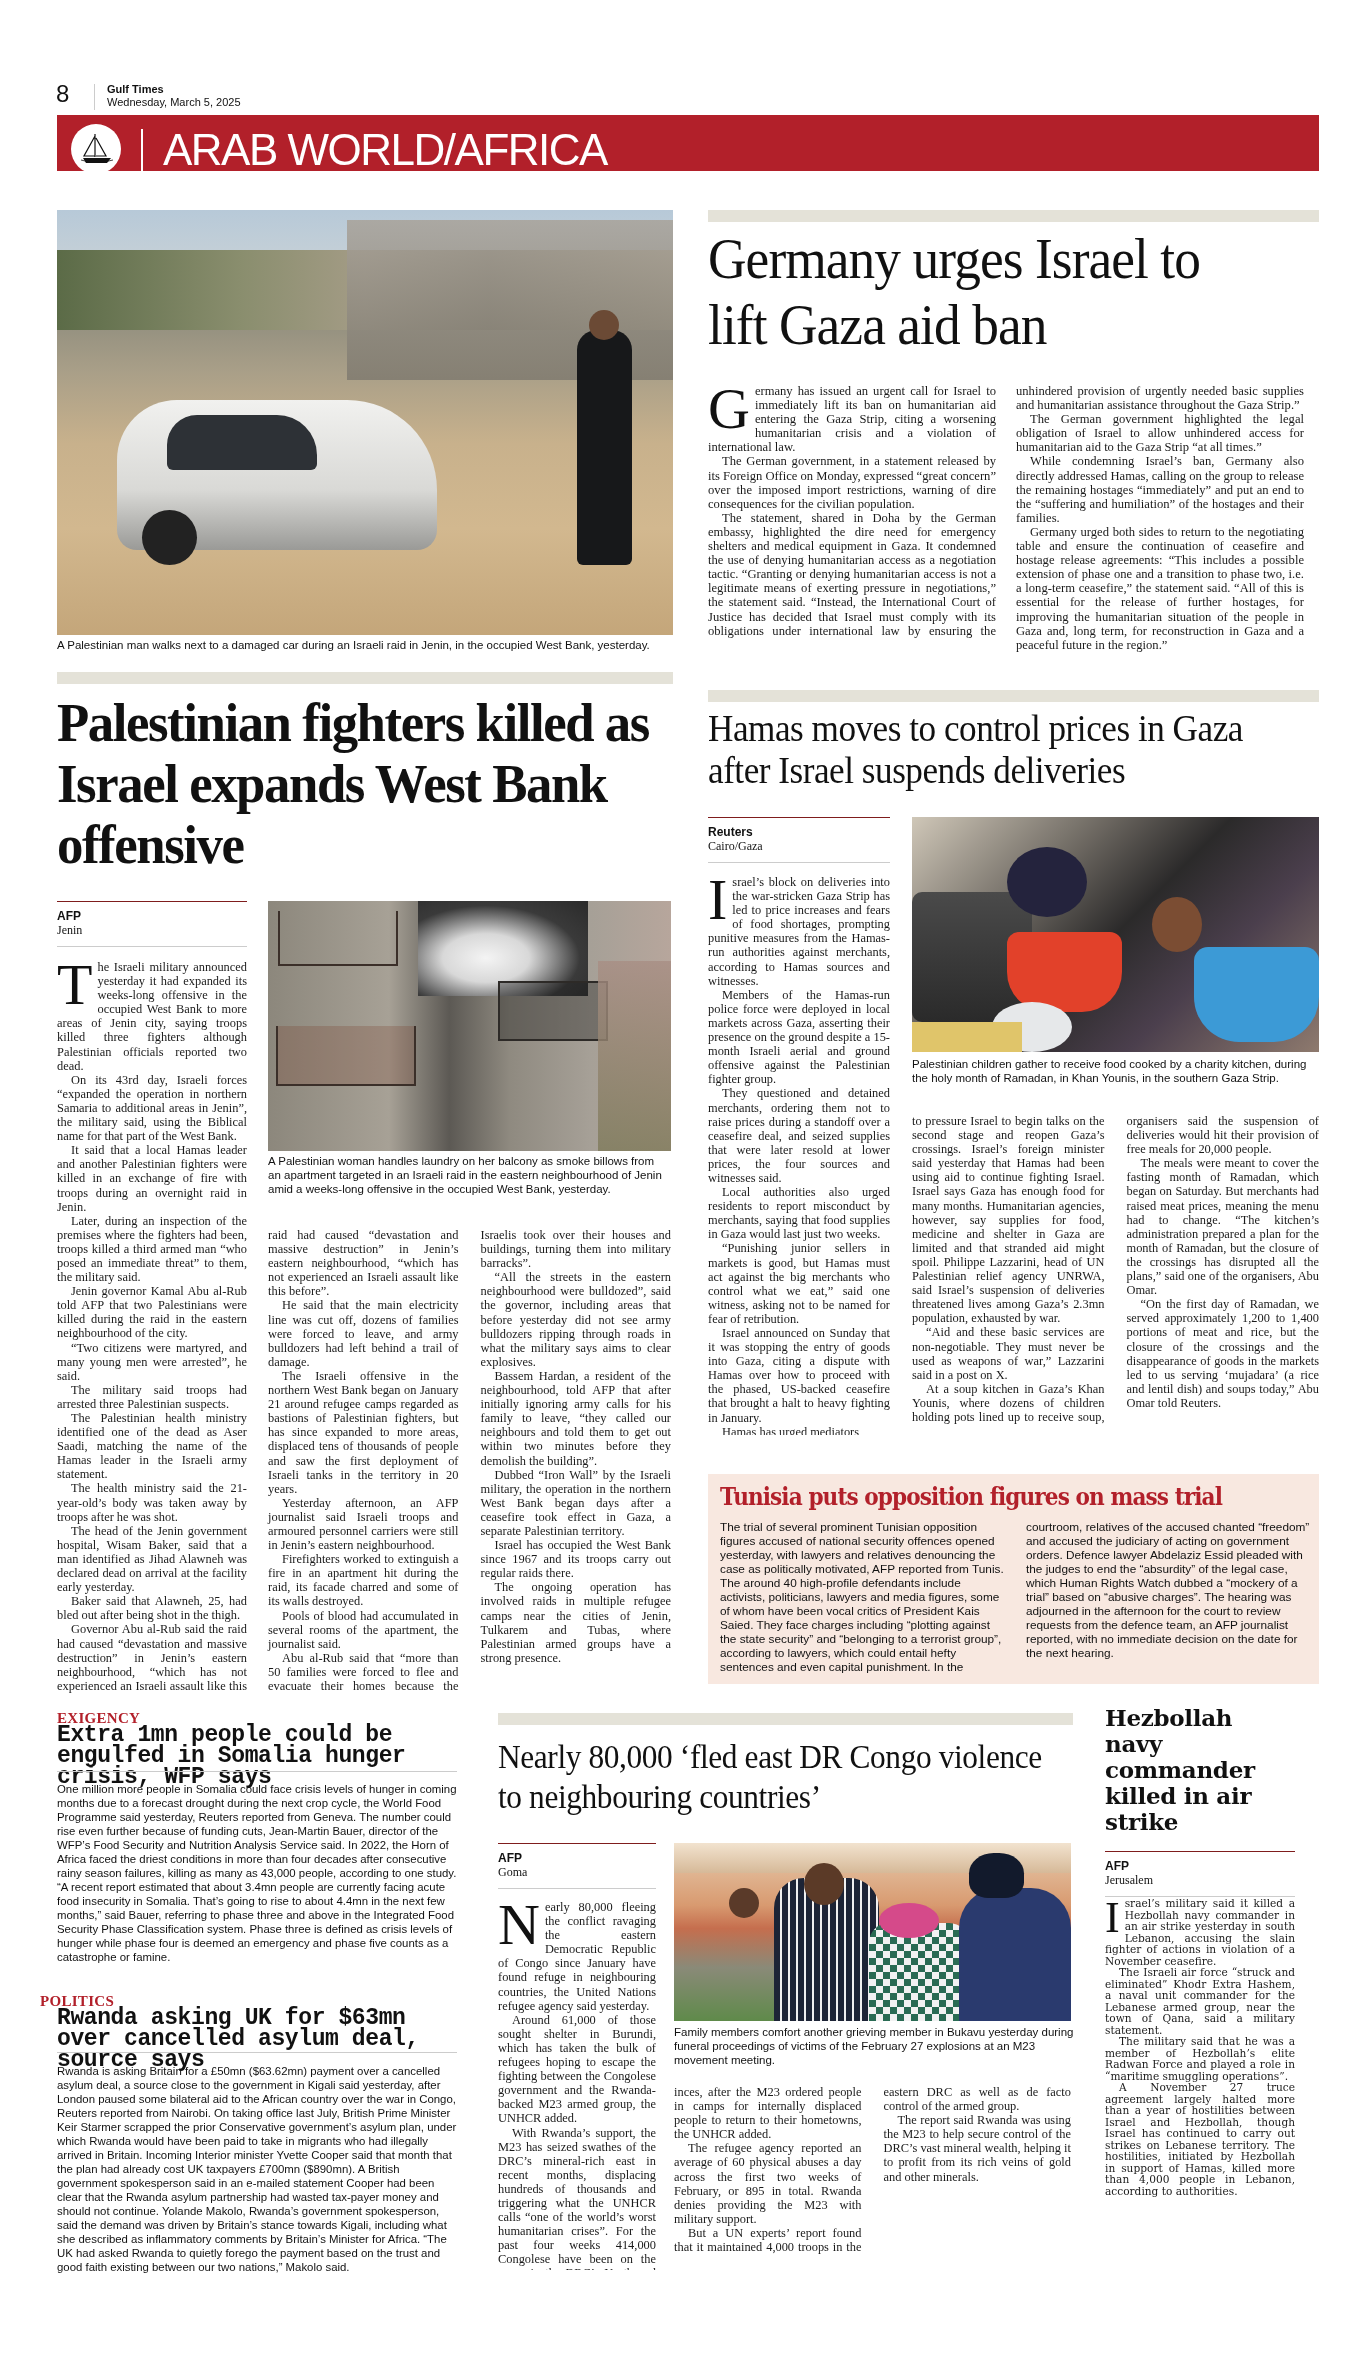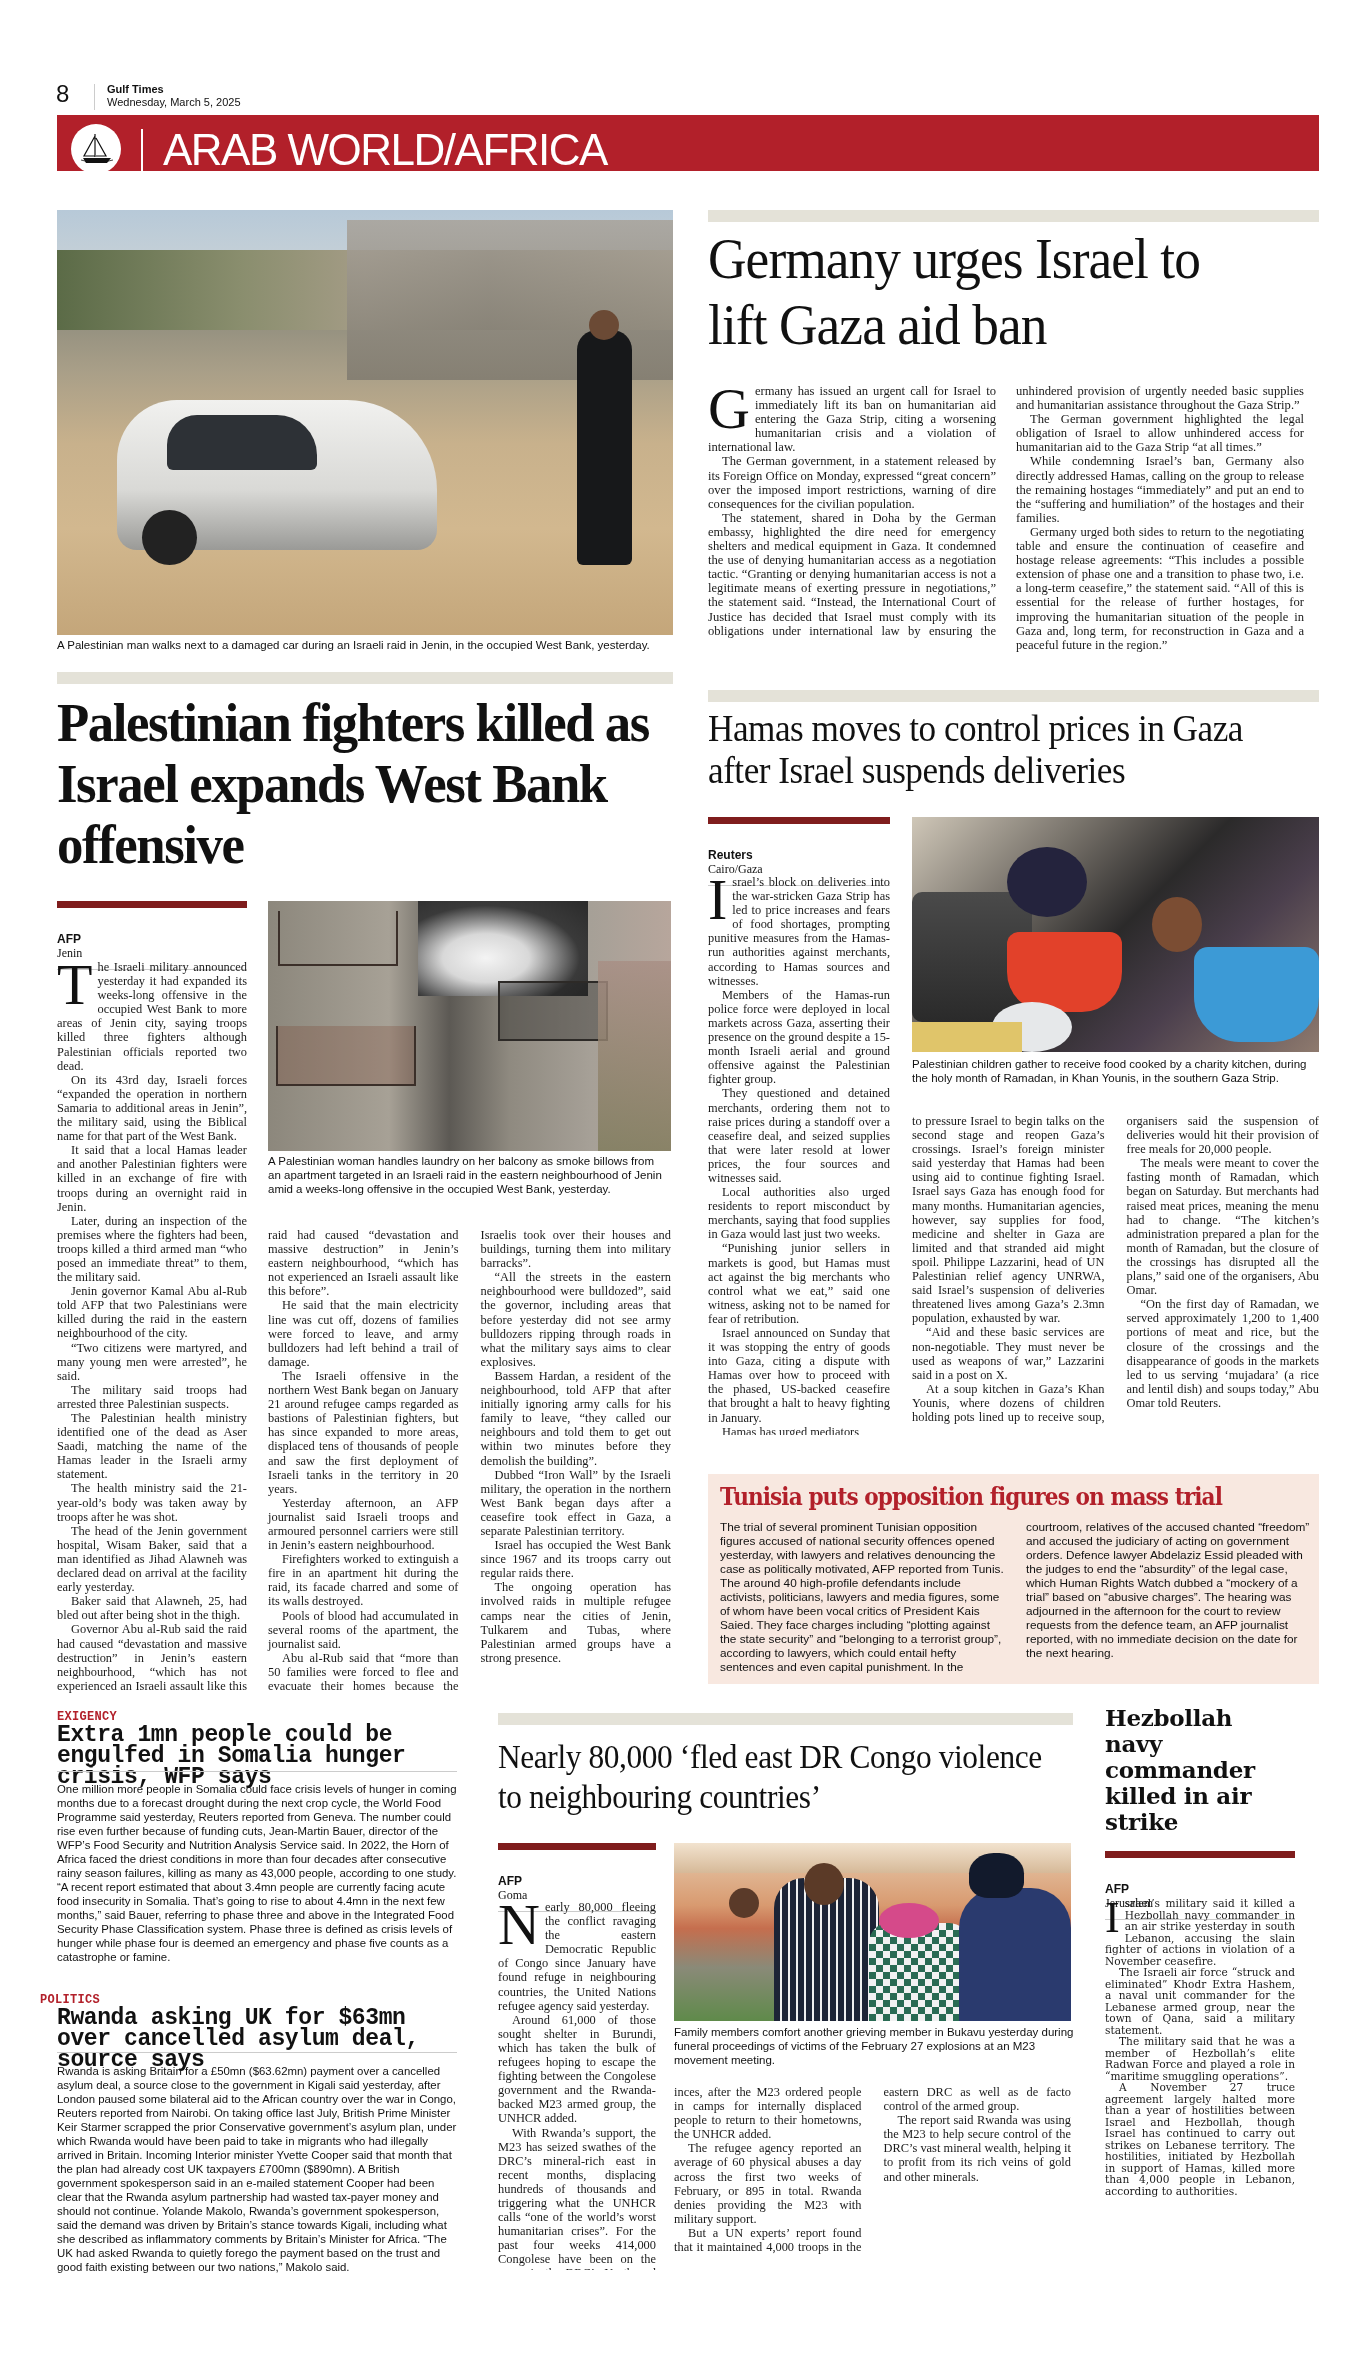--- a/index.html
+++ b/index.html
@@ -6,27 +6,27 @@
 html,body{width:1351px;background:#fff}
 body{position:relative;height:2365px;font-family:"DejaVu Serif",serif;color:#111;overflow:hidden}
 .abs{position:absolute}
 .serif{font-family:"Liberation Serif","DejaVu Serif",serif}
 .sans{font-family:"Liberation Sans","DejaVu Sans",sans-serif}
 .body-text{font-family:"Liberation Serif",serif;font-size:12.4px;line-height:14.1px;text-align:justify;hyphens:auto;color:#1a1a1a}
 .body-text p{text-indent:14px}
 .body-text p.first{text-indent:0}
 .dropcap{float:left;font-family:"Liberation Serif",serif;font-size:58px;line-height:44px;margin:3px 5px 0 0;color:#111}
 .rule-bar{background:#e4e2d8;height:12px}
-.byline{border-top:7px solid #7f1d1d;border-bottom:1px solid #ccc;padding:24px 0 8px}
+.byline{border-top:1px solid #7f1d1d;border-bottom:1px solid #ccc;padding:7px 0 8px}
 .byline .agency{font-family:"Liberation Sans",sans-serif;font-weight:bold;font-size:12px}
 .byline .place{font-family:Liberation Serif, serif;font-size:12px}
 .caption{font-family:"Liberation Sans",sans-serif;font-size:11.5px;line-height:14px;color:#111}
 .photo{position:absolute;overflow:hidden}
 .sans-body{font-family:"Liberation Sans",sans-serif;font-size:11.6px;line-height:14px;color:#111}
-.kicker{font-family:Liberation Mono, monospace;font-weight:bold;color:#b2202a;font-size:12px;letter-spacing:.3px}
+.kicker{font-family:Liberation Serif, serif;font-weight:bold;color:#b2202a;font-size:15px;letter-spacing:.3px}
 .brief-head{font-family:Liberation Mono, monospace;font-weight:bold;font-size:23px;line-height:21px;letter-spacing:-.4px}
 </style>
 </head>
 <body>
 
 <div class="abs sans" style="left:56px;top:82px;font-size:24px;line-height:24px">8</div>
 <div class="abs" style="left:94px;top:84px;width:1px;height:26px;background:#ccc"></div>
 <div class="abs sans" style="left:107px;top:83px;font-size:11px;font-weight:bold;line-height:12px">Gulf Times</div>
 <div class="abs sans" style="left:107px;top:96px;font-size:11px;line-height:12px">Wednesday, March 5, 2025</div>
 

